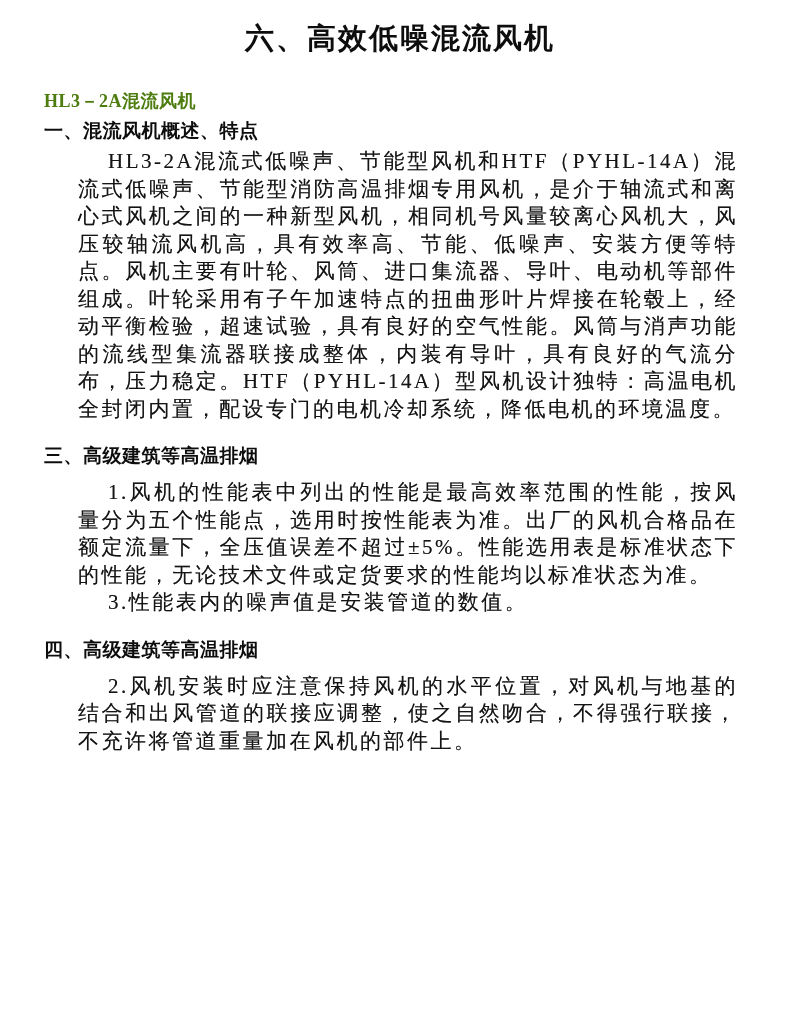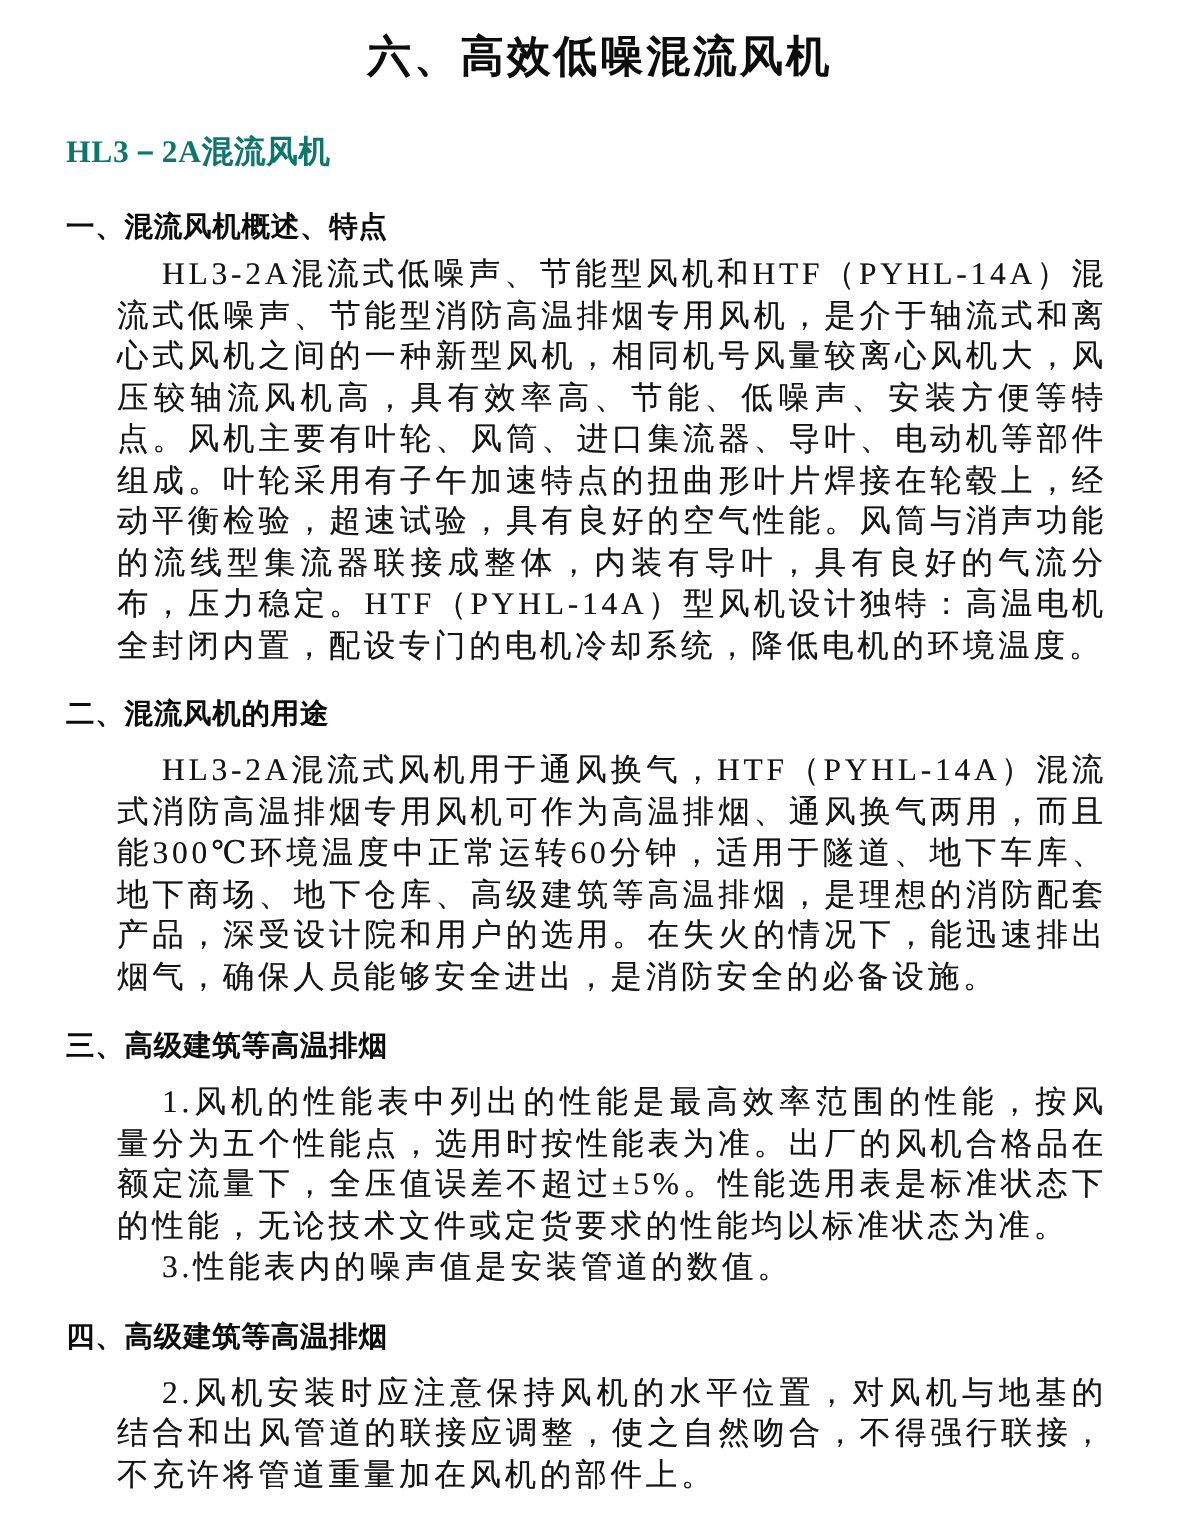--- a/index.html
+++ b/index.html
@@ -25,36 +25,36 @@
     margin: 0;
     font-size: 29px;
     line-height: 44px;
     font-weight: bold;
     text-align: center;
     letter-spacing: 2px;
     color: #0d0d0d;
   }
   .model-heading {
     margin: 28px 0 0 0;
-    font-size: 21px;
+    font-size: 18px;
     line-height: 26px;
     font-weight: bold;
     letter-spacing: 0.5px;
-    color: #0f766e;
+    color: #4d7c0f;
   }
   .sec-heading {
     margin: 20px 0 10px 0;
     font-size: 19px;
     line-height: 26px;
     font-weight: bold;
     letter-spacing: 0.5px;
     color: #0d0d0d;
   }
   .sec-heading.first {
-    margin: 25px 0 4px 0;
+    margin: 4px 0 4px 0;
   }
   .para {
     margin: 0 18px 0 34px;
     font-size: 21px;
     line-height: 27.5px;
     letter-spacing: 2.5px;
     text-align: justify;
     text-justify: inter-character;
     text-indent: 30px;
     color: #141414;
@@ -69,24 +69,20 @@
 
   <h1 class="doc-title">六、高效低噪混流风机</h1>
 
   <h2 class="model-heading">HL3－2A混流风机</h2>
 
   <section>
     <h3 class="sec-heading first">一、混流风机概述、特点</h3>
     <p class="para">HL3-2A混流式低噪声、节能型风机和HTF（PYHL-14A）混流式低噪声、节能型消防高温排烟专用风机，是介于轴流式和离心式风机之间的一种新型风机，相同机号风量较离心风机大，风压较轴流风机高，具有效率高、节能、低噪声、安装方便等特点。风机主要有叶轮、风筒、进口集流器、导叶、电动机等部件组成。叶轮采用有子午加速特点的扭曲形叶片焊接在轮毂上，经动平衡检验，超速试验，具有良好的空气性能。风筒与消声功能的流线型集流器联接成整体，内装有导叶，具有良好的气流分布，压力稳定。HTF（PYHL-14A）型风机设计独特：高温电机全封闭内置，配设专门的电机冷却系统，降低电机的环境温度。</p>
   </section>
 
-  <section>
-    <h3 class="sec-heading">二、混流风机的用途</h3>
-    <p class="para">HL3-2A混流式风机用于通风换气，HTF（PYHL-14A）混流式消防高温排烟专用风机可作为高温排烟、通风换气两用，而且能300℃环境温度中正常运转60分钟，适用于隧道、地下车库、地下商场、地下仓库、高级建筑等高温排烟，是理想的消防配套产品，深受设计院和用户的选用。在失火的情况下，能迅速排出烟气，确保人员能够安全进出，是消防安全的必备设施。</p>
-  </section>
 
   <section>
     <h3 class="sec-heading">三、高级建筑等高温排烟</h3>
     <p class="para">1.风机的性能表中列出的性能是最高效率范围的性能，按风量分为五个性能点，选用时按性能表为准。出厂的风机合格品在额定流量下，全压值误差不超过±5%。性能选用表是标准状态下的性能，无论技术文件或定货要求的性能均以标准状态为准。</p>
     <p class="para">3.性能表内的噪声值是安装管道的数值。</p>
   </section>
 
   <section>
     <h3 class="sec-heading">四、高级建筑等高温排烟</h3>
     <p class="para">2.风机安装时应注意保持风机的水平位置，对风机与地基的结合和出风管道的联接应调整，使之自然吻合，不得强行联接，不充许将管道重量加在风机的部件上。</p>

